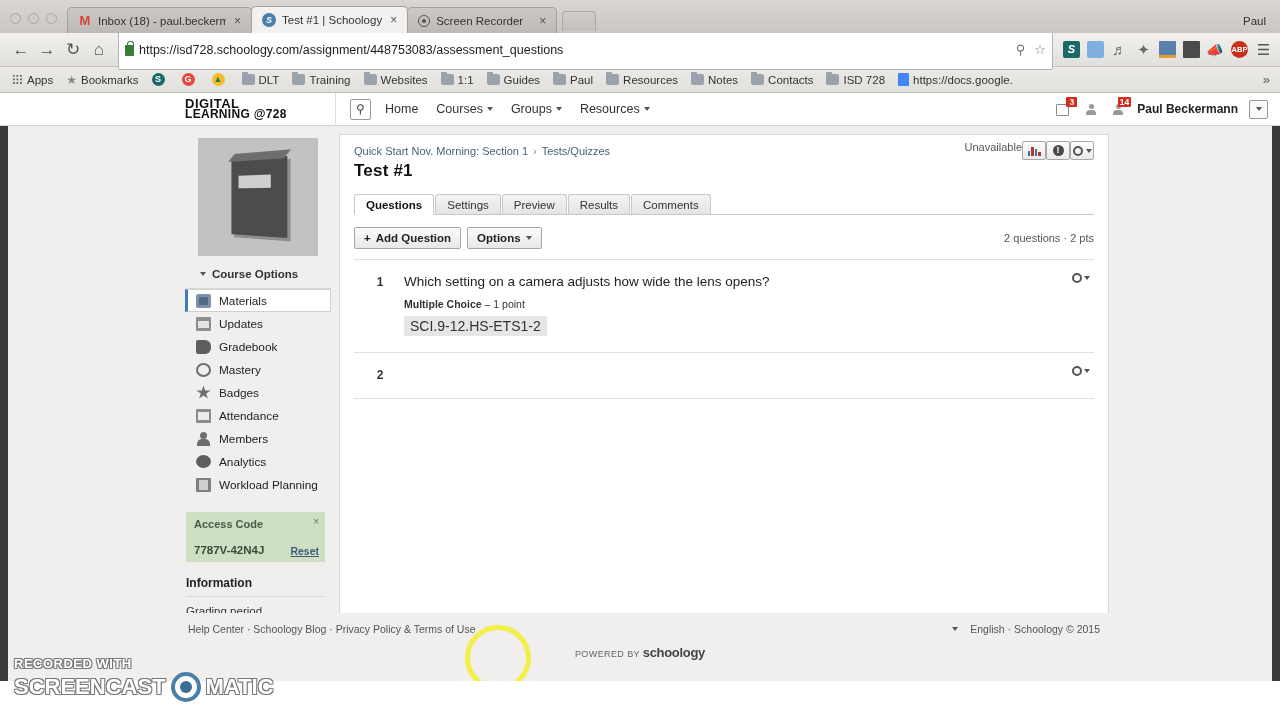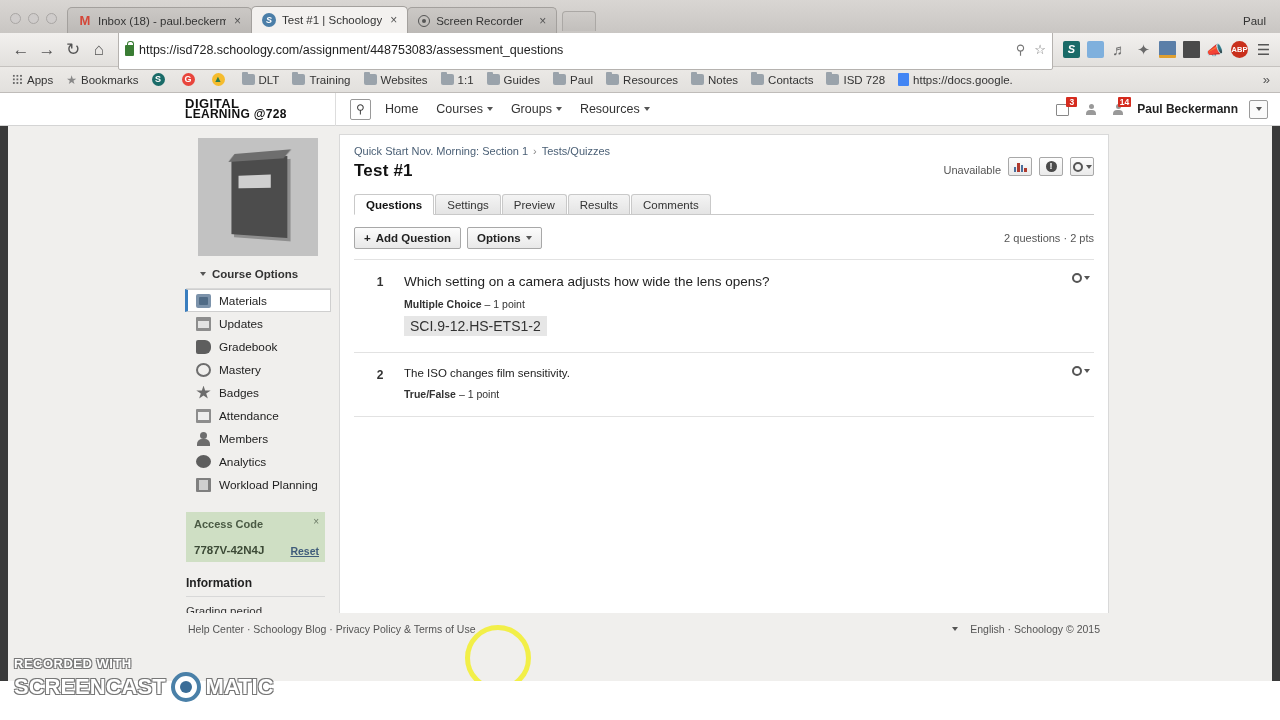--- a/index.html
+++ b/index.html
@@ -299,22 +299,22 @@
     margin: 8px 0 0 8px; min-height: 490px; padding: 10px 14px;
     position: relative;
   }
   .breadcrumb { font-size: 11px; color: #4a5f75; }
   .bc-sep { color: #888; padding: 0 2px; }
   .page-title {
     font-size: 17px; font-weight: bold; color: #111; margin-top: 4px;
     letter-spacing: .2px;
   }
   .title-actions {
-    position: absolute; right: 14px; top: 22px;
-    display: flex; align-items: flex-end; gap: 7px;
+    position: absolute; right: 14px; top: 6px;
+    display: flex; align-items: flex-start; 
   }
   .unavail { font-size: 11px; color: #555; }
   .ta-btn {
     width: 24px; height: 19px; border: 1px solid #a8a8a8; border-radius: 2px;
     background: linear-gradient(#fdfdfd,#eaeaea);
     display: flex; align-items: center; justify-content: center; gap: 1px;
   }
   .bar-chart { display: flex; align-items: flex-end; gap: 1px; height: 10px; }
   .bc-b { width: 2.5px; background: #4a6f9c; }
   .bc-r { background: #b03a2e; }
@@ -731,43 +731,39 @@
             <div class="qstd">SCI.9-12.HS-ETS1-2</div>
           </div>
           <div class="qgear">
             <span class="gear"></span>
             <span class="caret-sm"></span>
           </div>
         </div>
 
         <div class="qrow">
           <div class="qnum">2</div>
-          <div class="qbody">
-            <div class="qtext-sm">The ISO changes film sensitivity.</div>
-            <div class="qmeta">
-              <b>True/False</b>
-              <span> – </span>
-              <span>1 point</span>
-            </div>
-          </div>
           <div class="qgear">
             <span class="gear"></span>
             <span class="caret-sm"></span>
           </div>
         </div>
 
       </div>
     </div>
   </div>
 
   <div class="footer">
     <div class="foot-links">Help Center · Schoology Blog · Privacy Policy &amp; Terms of Use</div>
     <div class="foot-right">
       <span class="caret-sm"></span>
       <span>English · Schoology © 2015</span>
+    </div>
+    <div class="powered">
+      <span>POWERED BY</span>
+      <b>schoology</b>
     </div>
   </div>
 
   <div class="cursor-ring"></div>
   <svg class="cursor-arrow" width="16" height="22" viewBox="0 0 16 22">
     <polygon points="0,0 0,16 4,12.5 7,19 10,17.5 7,11 12,11" fill="#111" stroke="#fff" stroke-width="1"></polygon>
   </svg>
 </div>
 
 <div class="watermark">

